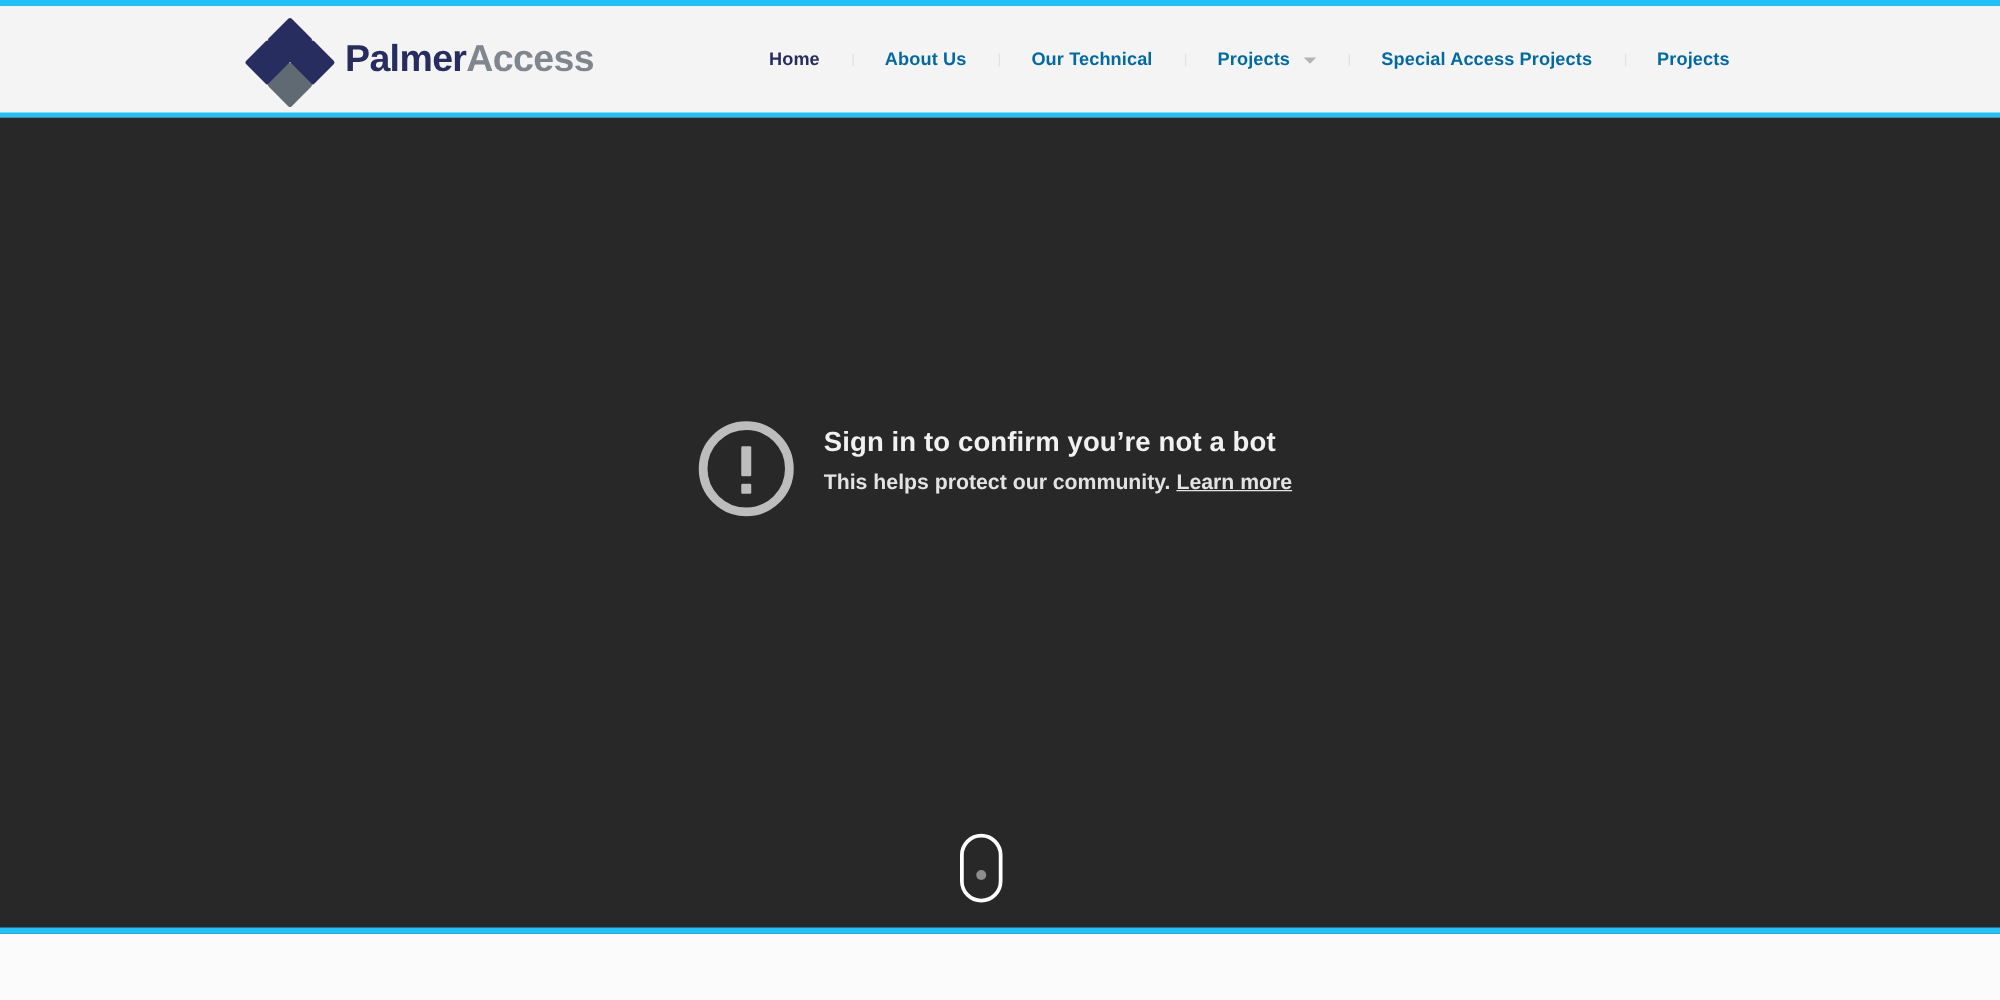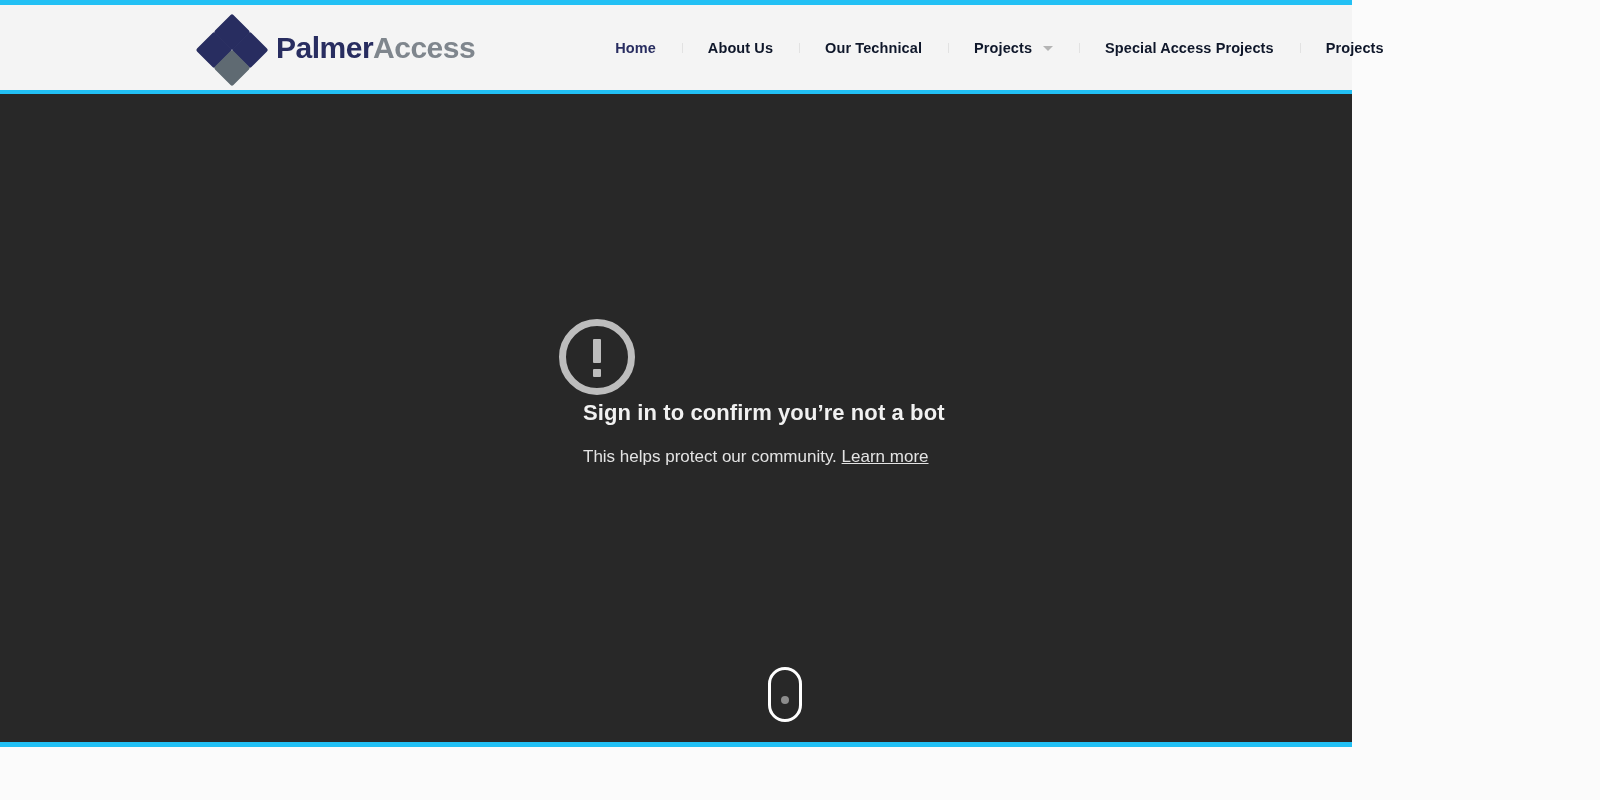--- a/index.html
+++ b/index.html
@@ -11,21 +11,21 @@
   }
 
   body {
     font-family: "Liberation Sans", sans-serif;
     background: #fbfbfb;
     -webkit-font-smoothing: antialiased;
   }
 
   .page {
     position: relative;
-    width: 1352px;
+    width: 1600px;
     height: 800px;
     display: flex;
     flex-direction: column;
   }
 
   
   .top-accent {
     height: 5px;
     width: 100%;
     background: #22c0f4;
@@ -90,21 +90,21 @@
   }
 
   .nav-item {
     display: flex;
     align-items: center;
     padding: 0 26px;
     position: relative;
     cursor: pointer;
     font-size: 14.5px;
     font-weight: bold;
-    color: #0f172a;
+    color: #0369a1;
     white-space: nowrap;
     letter-spacing: 0.1px;
   }
   .nav-item.active { color: #282d60; }
 
   .nav-item + .nav-item::before {
     content: "";
     position: absolute;
     left: 0;
     top: 3px;
@@ -128,24 +128,23 @@
     flex: 1 1 auto;
     background: #282828;
     position: relative;
     border-bottom: 5px solid #22c0f4;
     overflow: hidden;
   }
 
   .bot-notice {
     position: absolute;
     left: 559px;
-    top: 224px;
+    top: 242px;
     display: flex;
     align-items: flex-start;
-    flex-direction: column;
   }
 
   .notice-icon {
     width: 76px;
     height: 76px;
     border-radius: 50%;
     border: 7px solid #bdbdbd;
     position: relative;
     flex: 0 0 auto;
     margin-top: 1px;
@@ -181,22 +180,22 @@
     font-size: 22px;
     font-weight: bold;
     line-height: 1.2;
     letter-spacing: 0.1px;
   }
 
   .notice-sub {
     color: #e3e3e3;
     font-size: 17px;
     line-height: 1.3;
-    margin-top: 20px;
-    font-weight: normal;
+    margin-top: 8px;
+    font-weight: bold;
   }
 
   .learn-more {
     color: #e3e3e3;
     text-decoration: underline;
     cursor: pointer;
   }
 
   
   .scroll-indicator {

